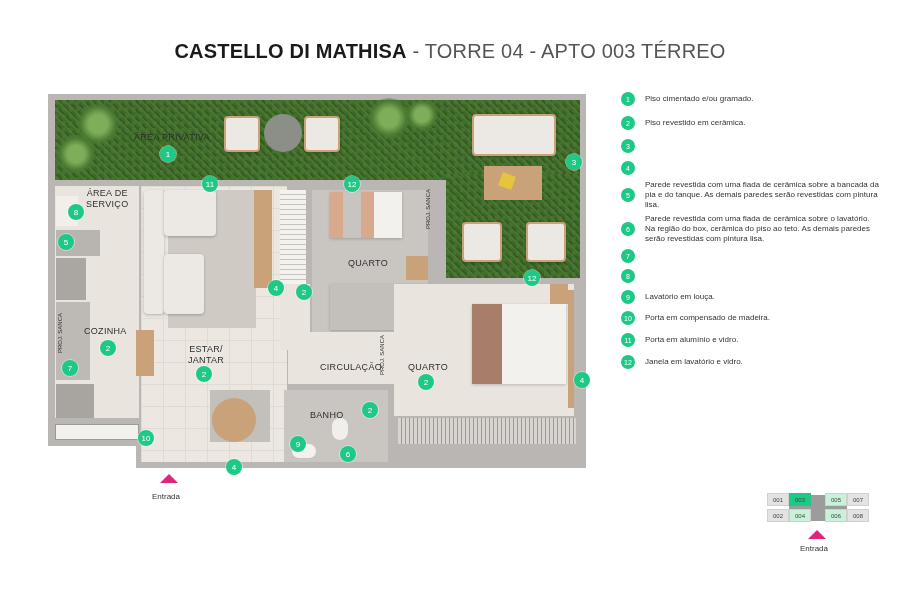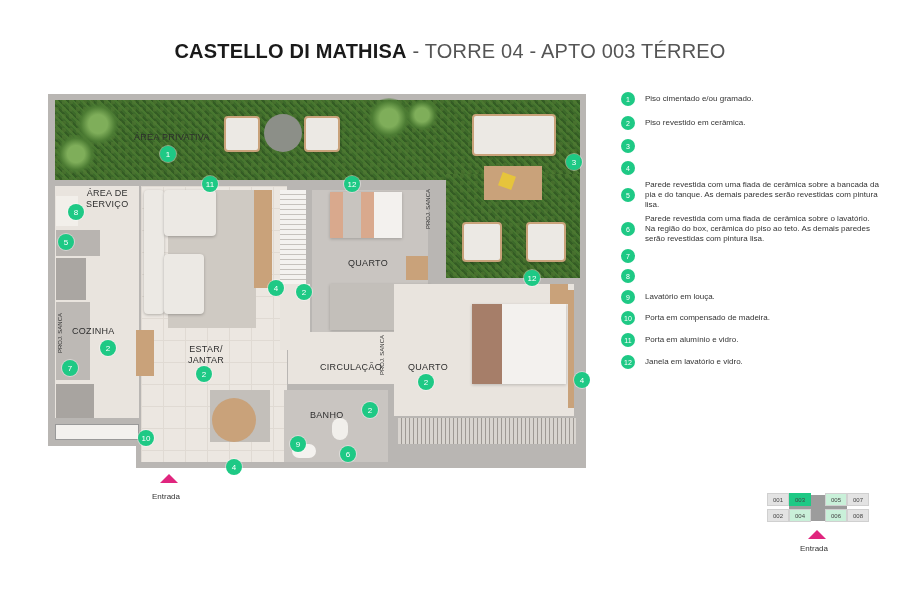--- a/index.html
+++ b/index.html
@@ -98,21 +98,21 @@
   <div class="abs floor" style="left:346px;top:190px;width:180px;height:132px"></div>
   <div class="abs bed-white" style="left:424px;top:210px;width:94px;height:80px"></div>
   <div class="abs" style="left:424px;top:210px;width:30px;height:80px;background:#a67e69"></div>
   <div class="abs wood" style="left:502px;top:190px;width:18px;height:20px"></div>
   <div class="abs wood" style="left:520px;top:196px;width:6px;height:118px"></div>
   <div class="abs" style="left:350px;top:324px;width:178px;height:26px;background:repeating-linear-gradient(90deg,#d8d4cf 0 3px,#9e9994 3px 4px)"></div>
 
   <div class="label" style="left:86px;top:38px">ÁREA PRIVATIVA</div>
   <div class="label" style="left:38px;top:94px;white-space:pre;text-align:center">ÁREA DE
 SERVIÇO</div>
-  <div class="label" style="left:24px;top:232px">COZINHA</div>
+  <div class="label" style="left:36px;top:232px">COZINHA</div>
   <div class="label" style="left:140px;top:250px;white-space:pre">ESTAR/
 JANTAR</div>
   <div class="label" style="left:300px;top:164px">QUARTO</div>
   <div class="label" style="left:360px;top:268px">QUARTO</div>
   <div class="label" style="left:272px;top:268px">CIRCULAÇÃO</div>
   <div class="label" style="left:262px;top:316px">BANHO</div>
   <div class="vlabel" style="left:-8px;top:236px">PROJ. SANCA</div>
   <div class="vlabel" style="left:314px;top:258px">PROJ. SANCA</div>
   <div class="vlabel" style="left:360px;top:112px">PROJ. SANCA</div>
 

